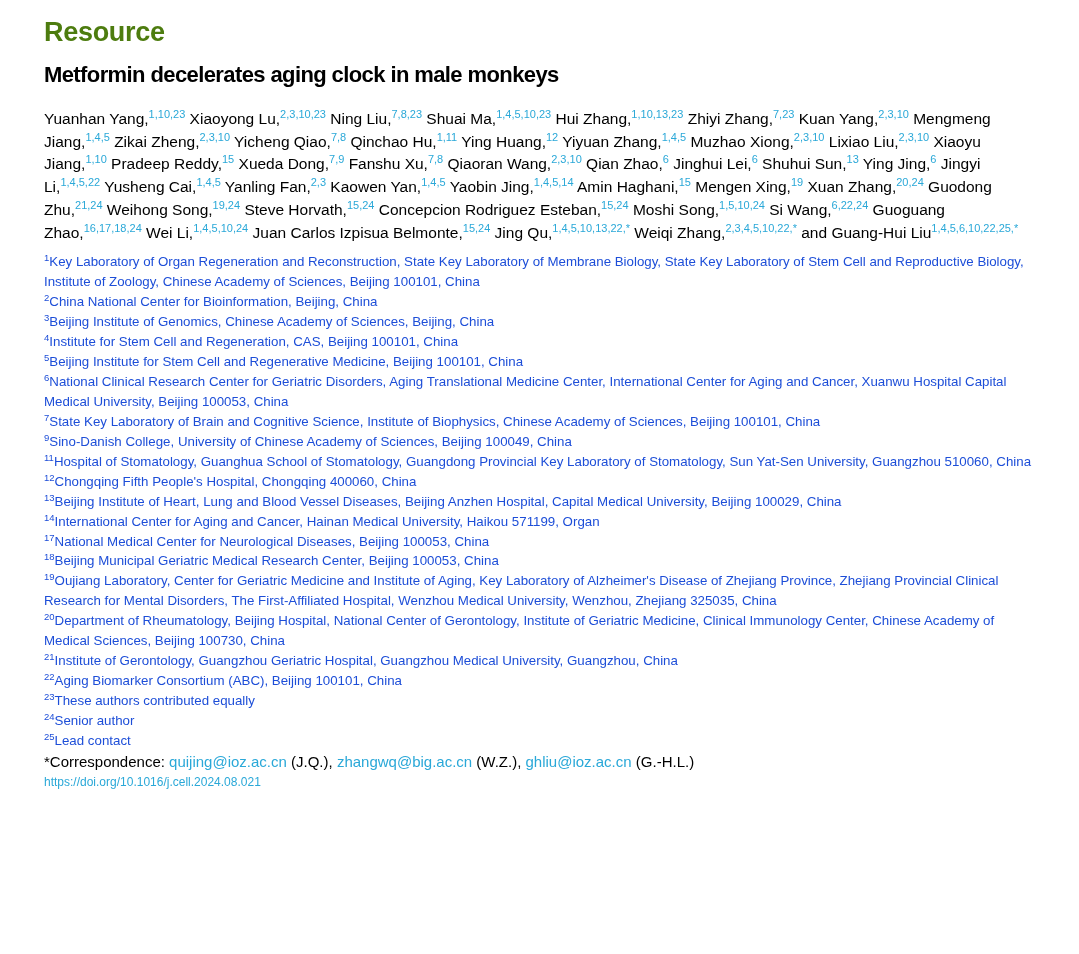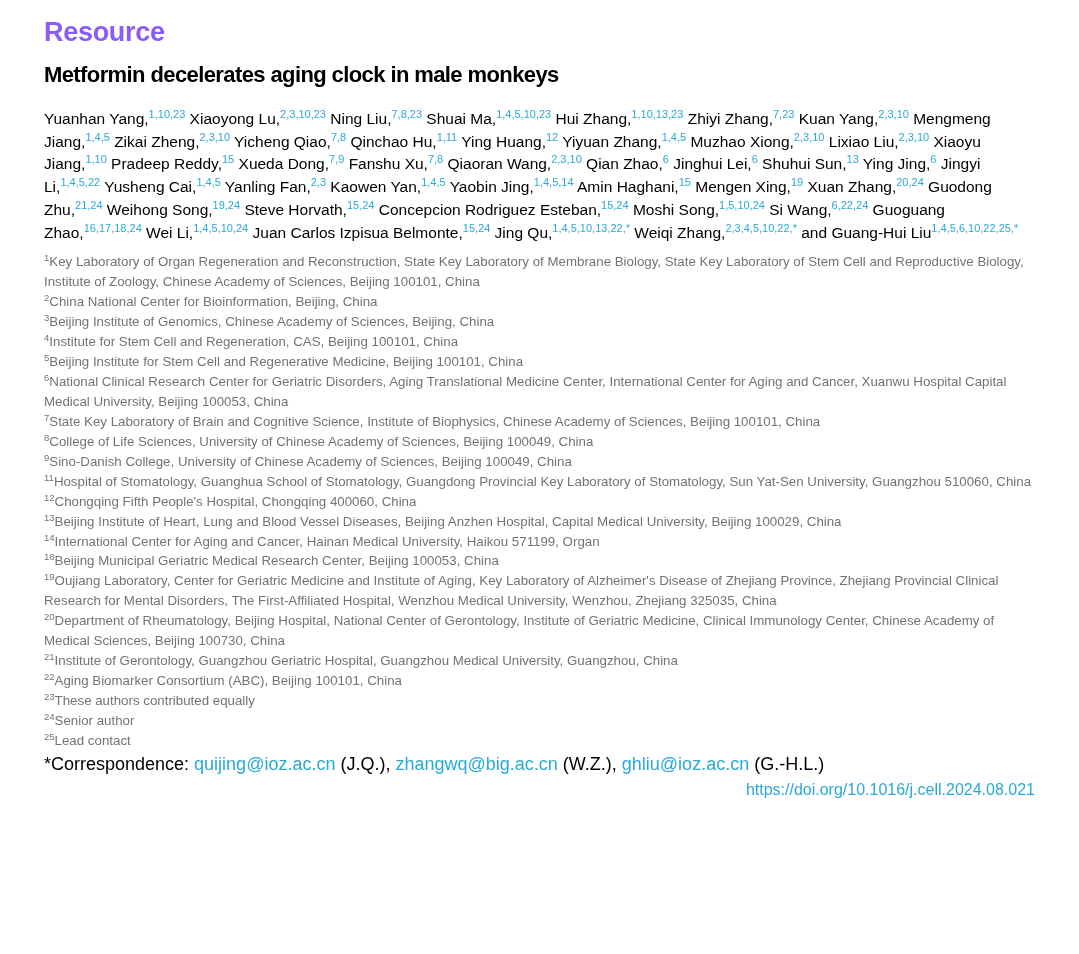--- a/index.html
+++ b/index.html
@@ -14,21 +14,21 @@
     color: #000000;
     overflow: hidden;
   }
   .page {
     padding: 18px 44px 0 44px;
     box-sizing: border-box;
   }
   .label-resource {
     font-size: 27px;
     font-weight: bold;
-    color: #8b5cf6;
+    color: #4d7c0f;
     letter-spacing: -0.3px;
     line-height: 1.1;
     margin-bottom: 2px;
   }
   .title {
     font-size: 22px;
     font-weight: bold;
     color: #000000;
     letter-spacing: -0.6px;
     line-height: 1.15;
@@ -43,44 +43,43 @@
   }
   .authors sup {
     color: #2aa8d8;
     font-size: 11px;
     vertical-align: super;
     line-height: 0;
   }
   .affiliations {
     font-size: 13.3px;
     line-height: 1.50;
-    color: #737373;
+    color: #1d4ed8;
     max-width: 990px;
   }
   .aff-line {
     margin: 0;
   }
   .aff-line sup {
     font-size: 9.5px;
     vertical-align: super;
     line-height: 0;
   }
   .correspondence {
-    font-size: 18px;
+    font-size: 15px;
     line-height: 1.50;
     margin-top: 0px;
   }
   a.link {
     color: #2aa8d8;
     text-decoration: none;
   }
   .doi {
-    font-size: 16px;
+    font-size: 12px;
     line-height: 1.50;
-    text-align: right;
   }
 </style>
 </head>
 <body>
 
 <div class="page">
 
   <div class="label-resource">Resource</div>
 
   <h1 class="title">Metformin decelerates aging clock in male monkeys</h1>
@@ -89,26 +88,26 @@
 
   <div class="affiliations">
 
   <p class="aff-line"><sup>1</sup><span>Key Laboratory of Organ Regeneration and Reconstruction, State Key Laboratory of Membrane Biology, State Key Laboratory of Stem Cell and Reproductive Biology, Institute of Zoology, Chinese Academy of Sciences, Beijing 100101, China</span></p>
       <p class="aff-line"><sup>2</sup><span>China National Center for Bioinformation, Beijing, China</span></p>
       <p class="aff-line"><sup>3</sup><span>Beijing Institute of Genomics, Chinese Academy of Sciences, Beijing, China</span></p>
       <p class="aff-line"><sup>4</sup><span>Institute for Stem Cell and Regeneration, CAS, Beijing 100101, China</span></p>
       <p class="aff-line"><sup>5</sup><span>Beijing Institute for Stem Cell and Regenerative Medicine, Beijing 100101, China</span></p>
       <p class="aff-line"><sup>6</sup><span>National Clinical Research Center for Geriatric Disorders, Aging Translational Medicine Center, International Center for Aging and Cancer, Xuanwu Hospital Capital Medical University, Beijing 100053, China</span></p>
       <p class="aff-line"><sup>7</sup><span>State Key Laboratory of Brain and Cognitive Science, Institute of Biophysics, Chinese Academy of Sciences, Beijing 100101, China</span></p>
-      <p class="aff-line"><sup>8</sup><span>College of Life Sciences, University of Chinese Academy of Sciences, Beijing 100049, China</span></p>
       <p class="aff-line"><sup>9</sup><span>Sino-Danish College, University of Chinese Academy of Sciences, Beijing 100049, China</span></p>
       <p class="aff-line"><sup>11</sup><span>Hospital of Stomatology, Guanghua School of Stomatology, Guangdong Provincial Key Laboratory of Stomatology, Sun Yat-Sen University, Guangzhou 510060, China</span></p>
       <p class="aff-line"><sup>12</sup><span>Chongqing Fifth People's Hospital, Chongqing 400060, China</span></p>
       <p class="aff-line"><sup>13</sup><span>Beijing Institute of Heart, Lung and Blood Vessel Diseases, Beijing Anzhen Hospital, Capital Medical University, Beijing 100029, China</span></p>
       <p class="aff-line"><sup>14</sup><span>International Center for Aging and Cancer, Hainan Medical University, Haikou 571199, Organ</span></p>
+      <p class="aff-line"><sup>17</sup><span>National Medical Center for Neurological Diseases, Beijing 100053, China</span></p>
       <p class="aff-line"><sup>18</sup><span>Beijing Municipal Geriatric Medical Research Center, Beijing 100053, China</span></p>
       <p class="aff-line"><sup>19</sup><span>Oujiang Laboratory, Center for Geriatric Medicine and Institute of Aging, Key Laboratory of Alzheimer's Disease of Zhejiang Province, Zhejiang Provincial Clinical Research for Mental Disorders, The First-Affiliated Hospital, Wenzhou Medical University, Wenzhou, Zhejiang 325035, China</span></p>
       <p class="aff-line"><sup>20</sup><span>Department of Rheumatology, Beijing Hospital, National Center of Gerontology, Institute of Geriatric Medicine, Clinical Immunology Center, Chinese Academy of Medical Sciences, Beijing 100730, China</span></p>
       <p class="aff-line"><sup>21</sup><span>Institute of Gerontology, Guangzhou Geriatric Hospital, Guangzhou Medical University, Guangzhou, China</span></p>
       <p class="aff-line"><sup>22</sup><span>Aging Biomarker Consortium (ABC), Beijing 100101, China</span></p>
       <p class="aff-line"><sup>23</sup><span>These authors contributed equally</span></p>
       <p class="aff-line"><sup>24</sup><span>Senior author</span></p>
       <p class="aff-line"><sup>25</sup><span>Lead contact</span></p>
     </div>
 

